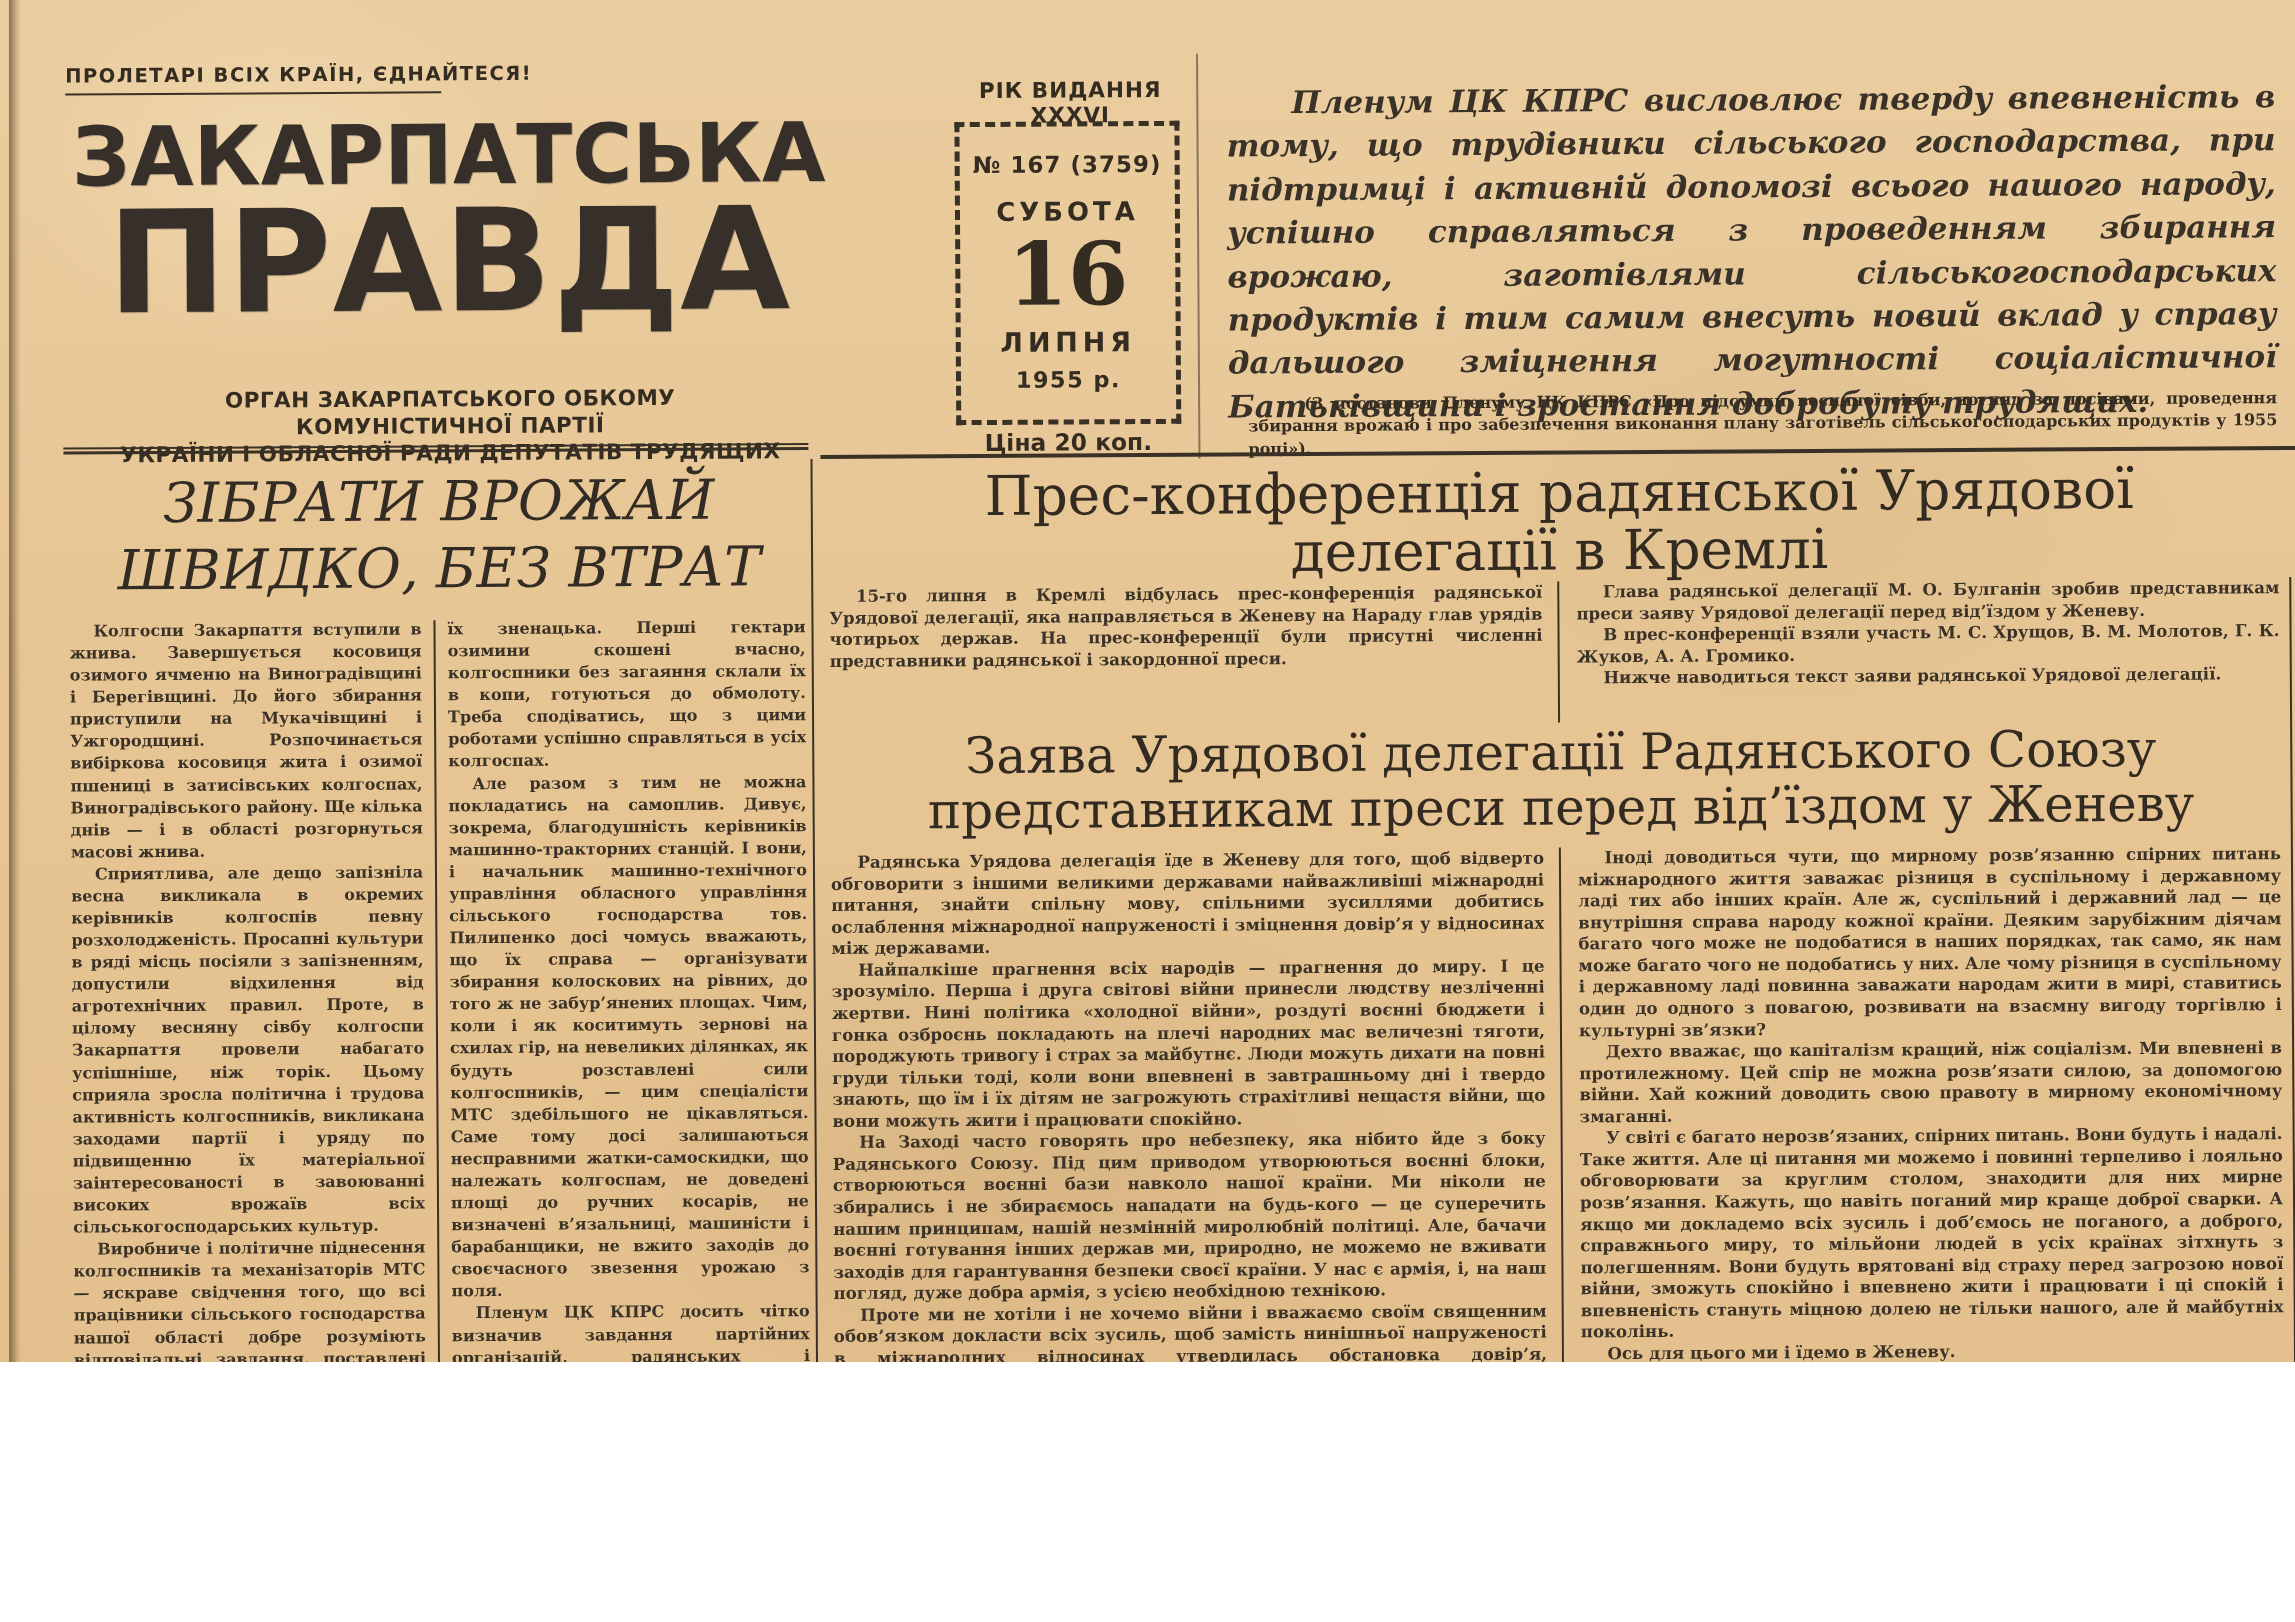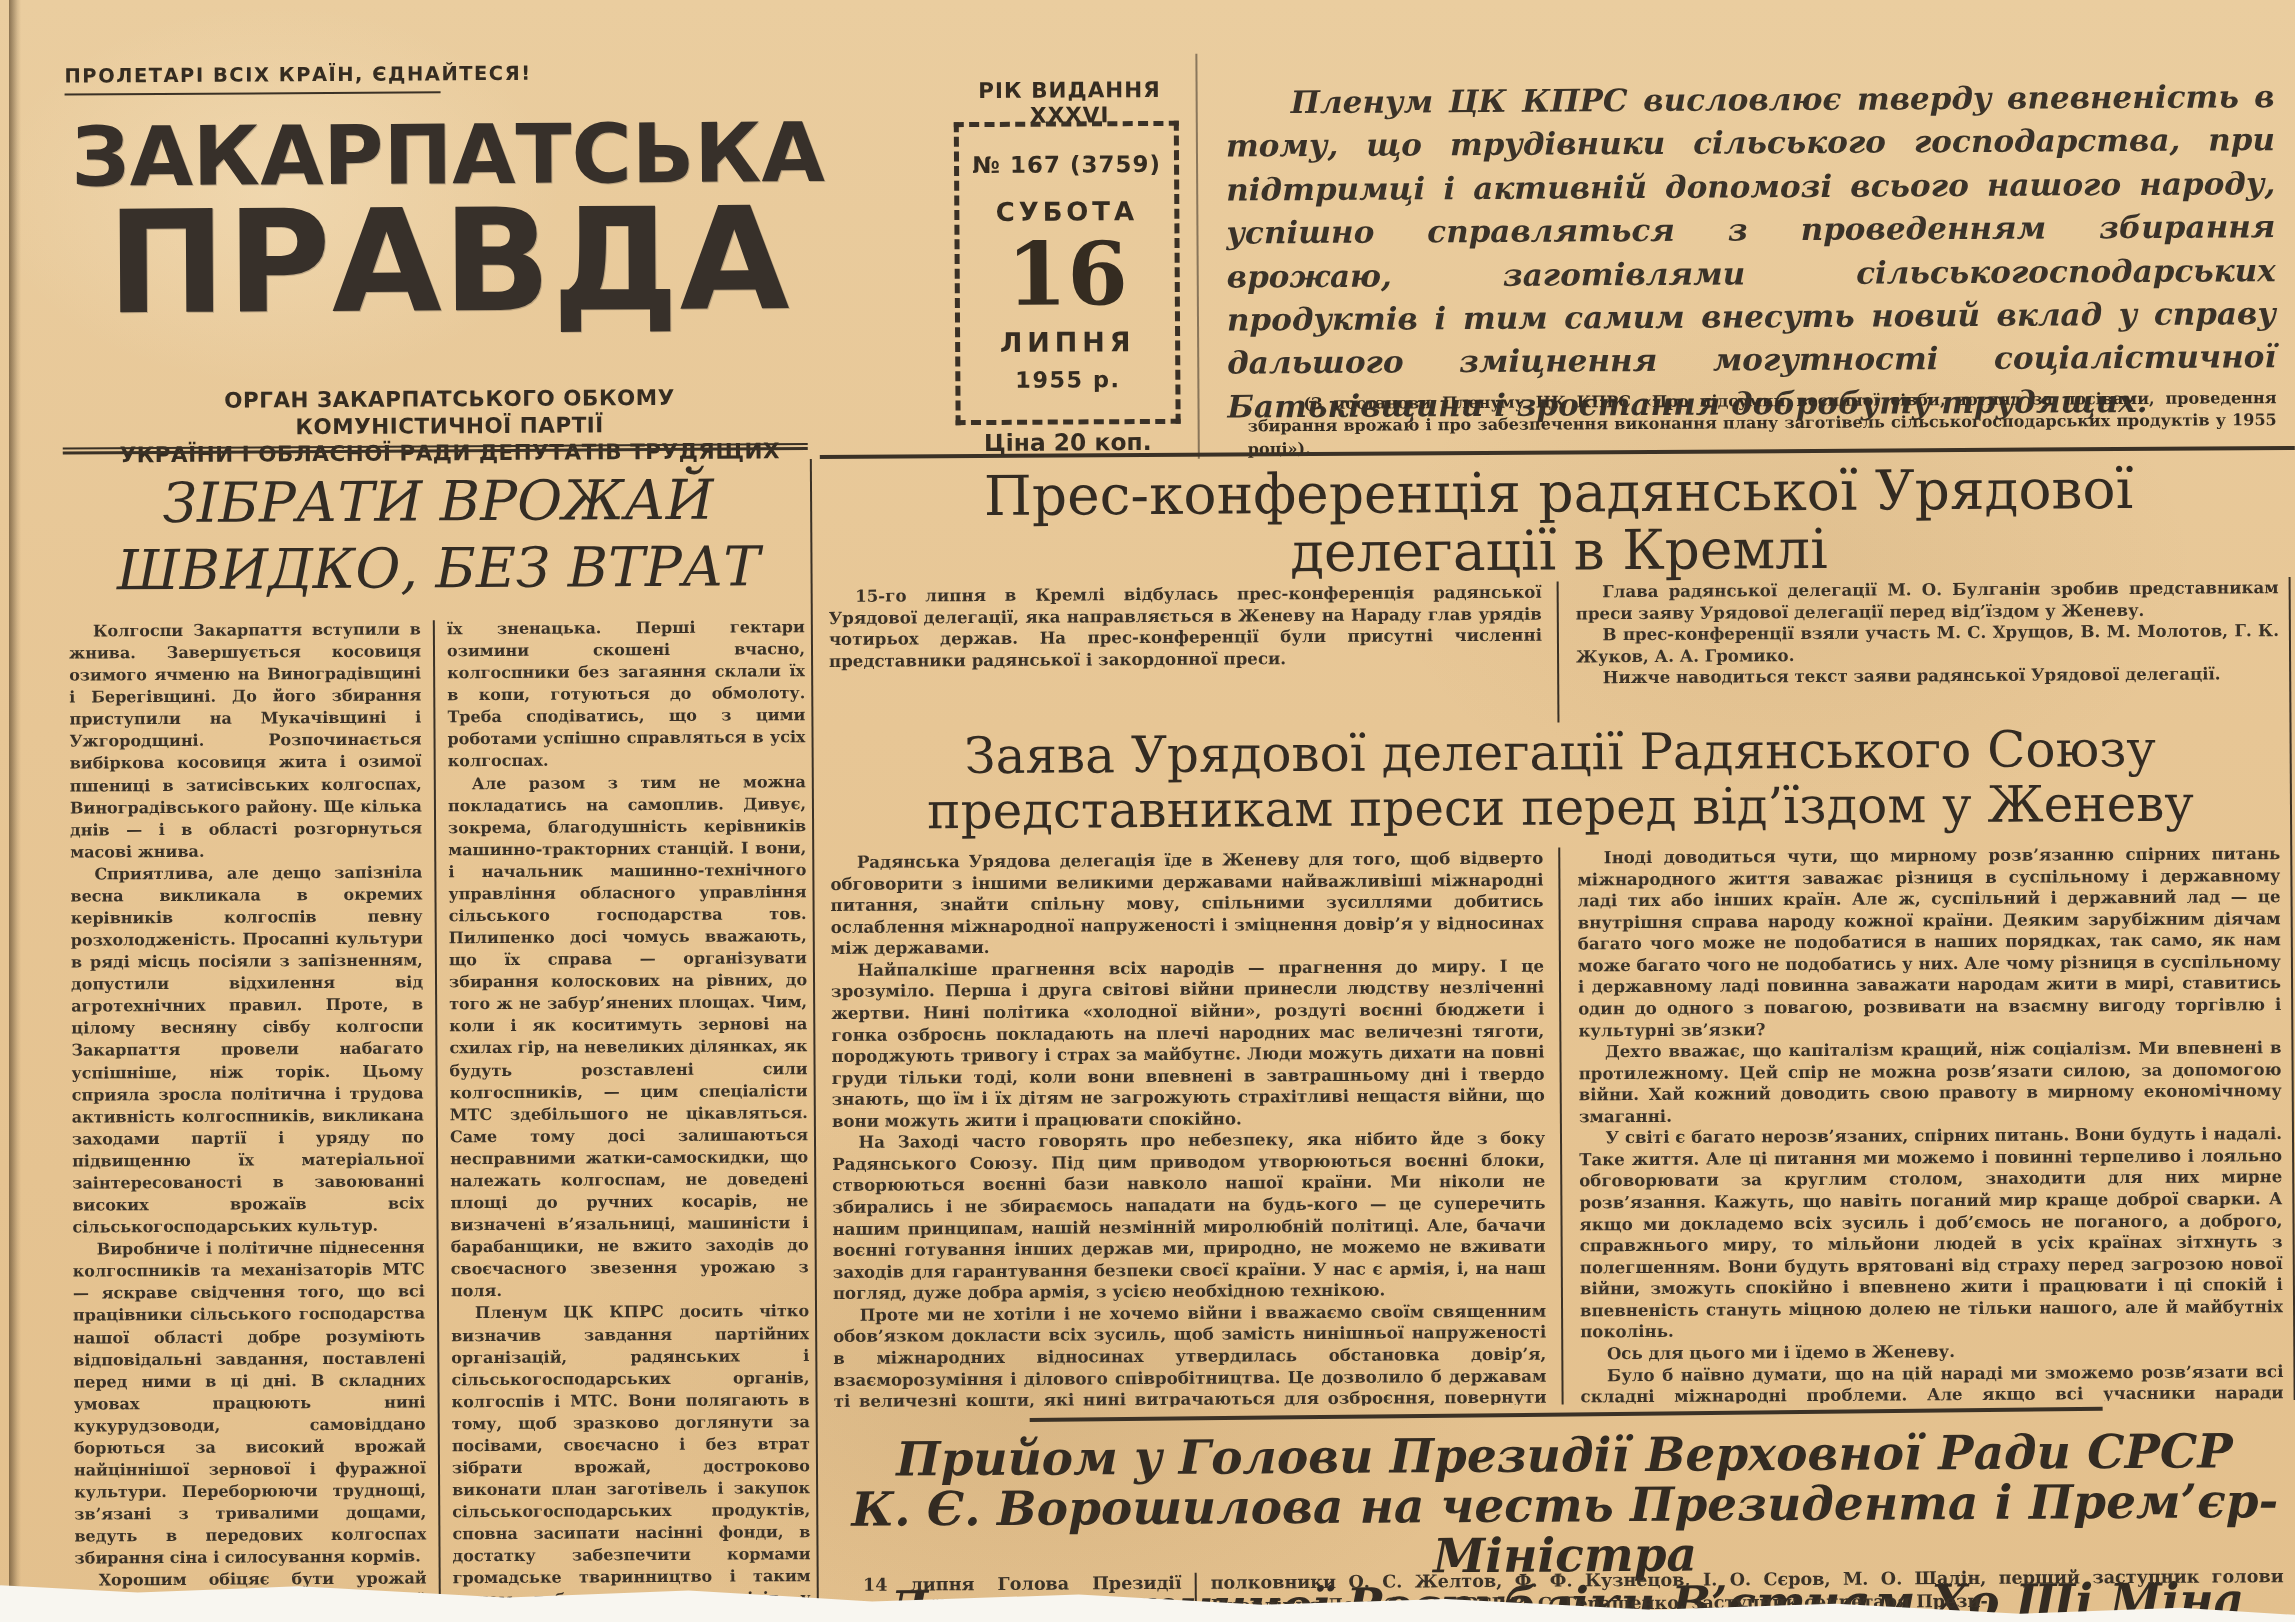--- a/index.html
+++ b/index.html
@@ -1,16 +1,16 @@
 <!DOCTYPE html>
 <html style="font-size:7.8px"><head>
 <meta charset="utf-8">
 <style>
   html,body{margin:0;padding:0;background:#ffffff;}
-  #stage{position:relative;width:2295px;height:1622px;overflow:hidden;
+  #stage{position:relative;width:2295px;height:1362px;overflow:hidden;
          font-family:"DejaVu Serif", serif;color:#352c21;}
   .paper{position:absolute;inset:0;
     background:
       radial-gradient(ellipse 439px 293px at 12% 12%, rgba(255,242,214,.30), transparent 65%),
       radial-gradient(ellipse 683px 439px at 78% 35%, rgba(122,84,34,.07), transparent 60%),
       radial-gradient(ellipse 781px 488px at 45% 85%, rgba(110,75,30,.10), transparent 60%),
       linear-gradient(180deg,#eacd9f 0%,#e7c695 45%,#e3c08d 100%);}
   .tilt{position:absolute;inset:0;transform:rotate(-0.35deg);transform-origin:50% 40%;}
   .abs{position:absolute;}
   .sans{font-family:"DejaVu Sans", sans-serif;}

